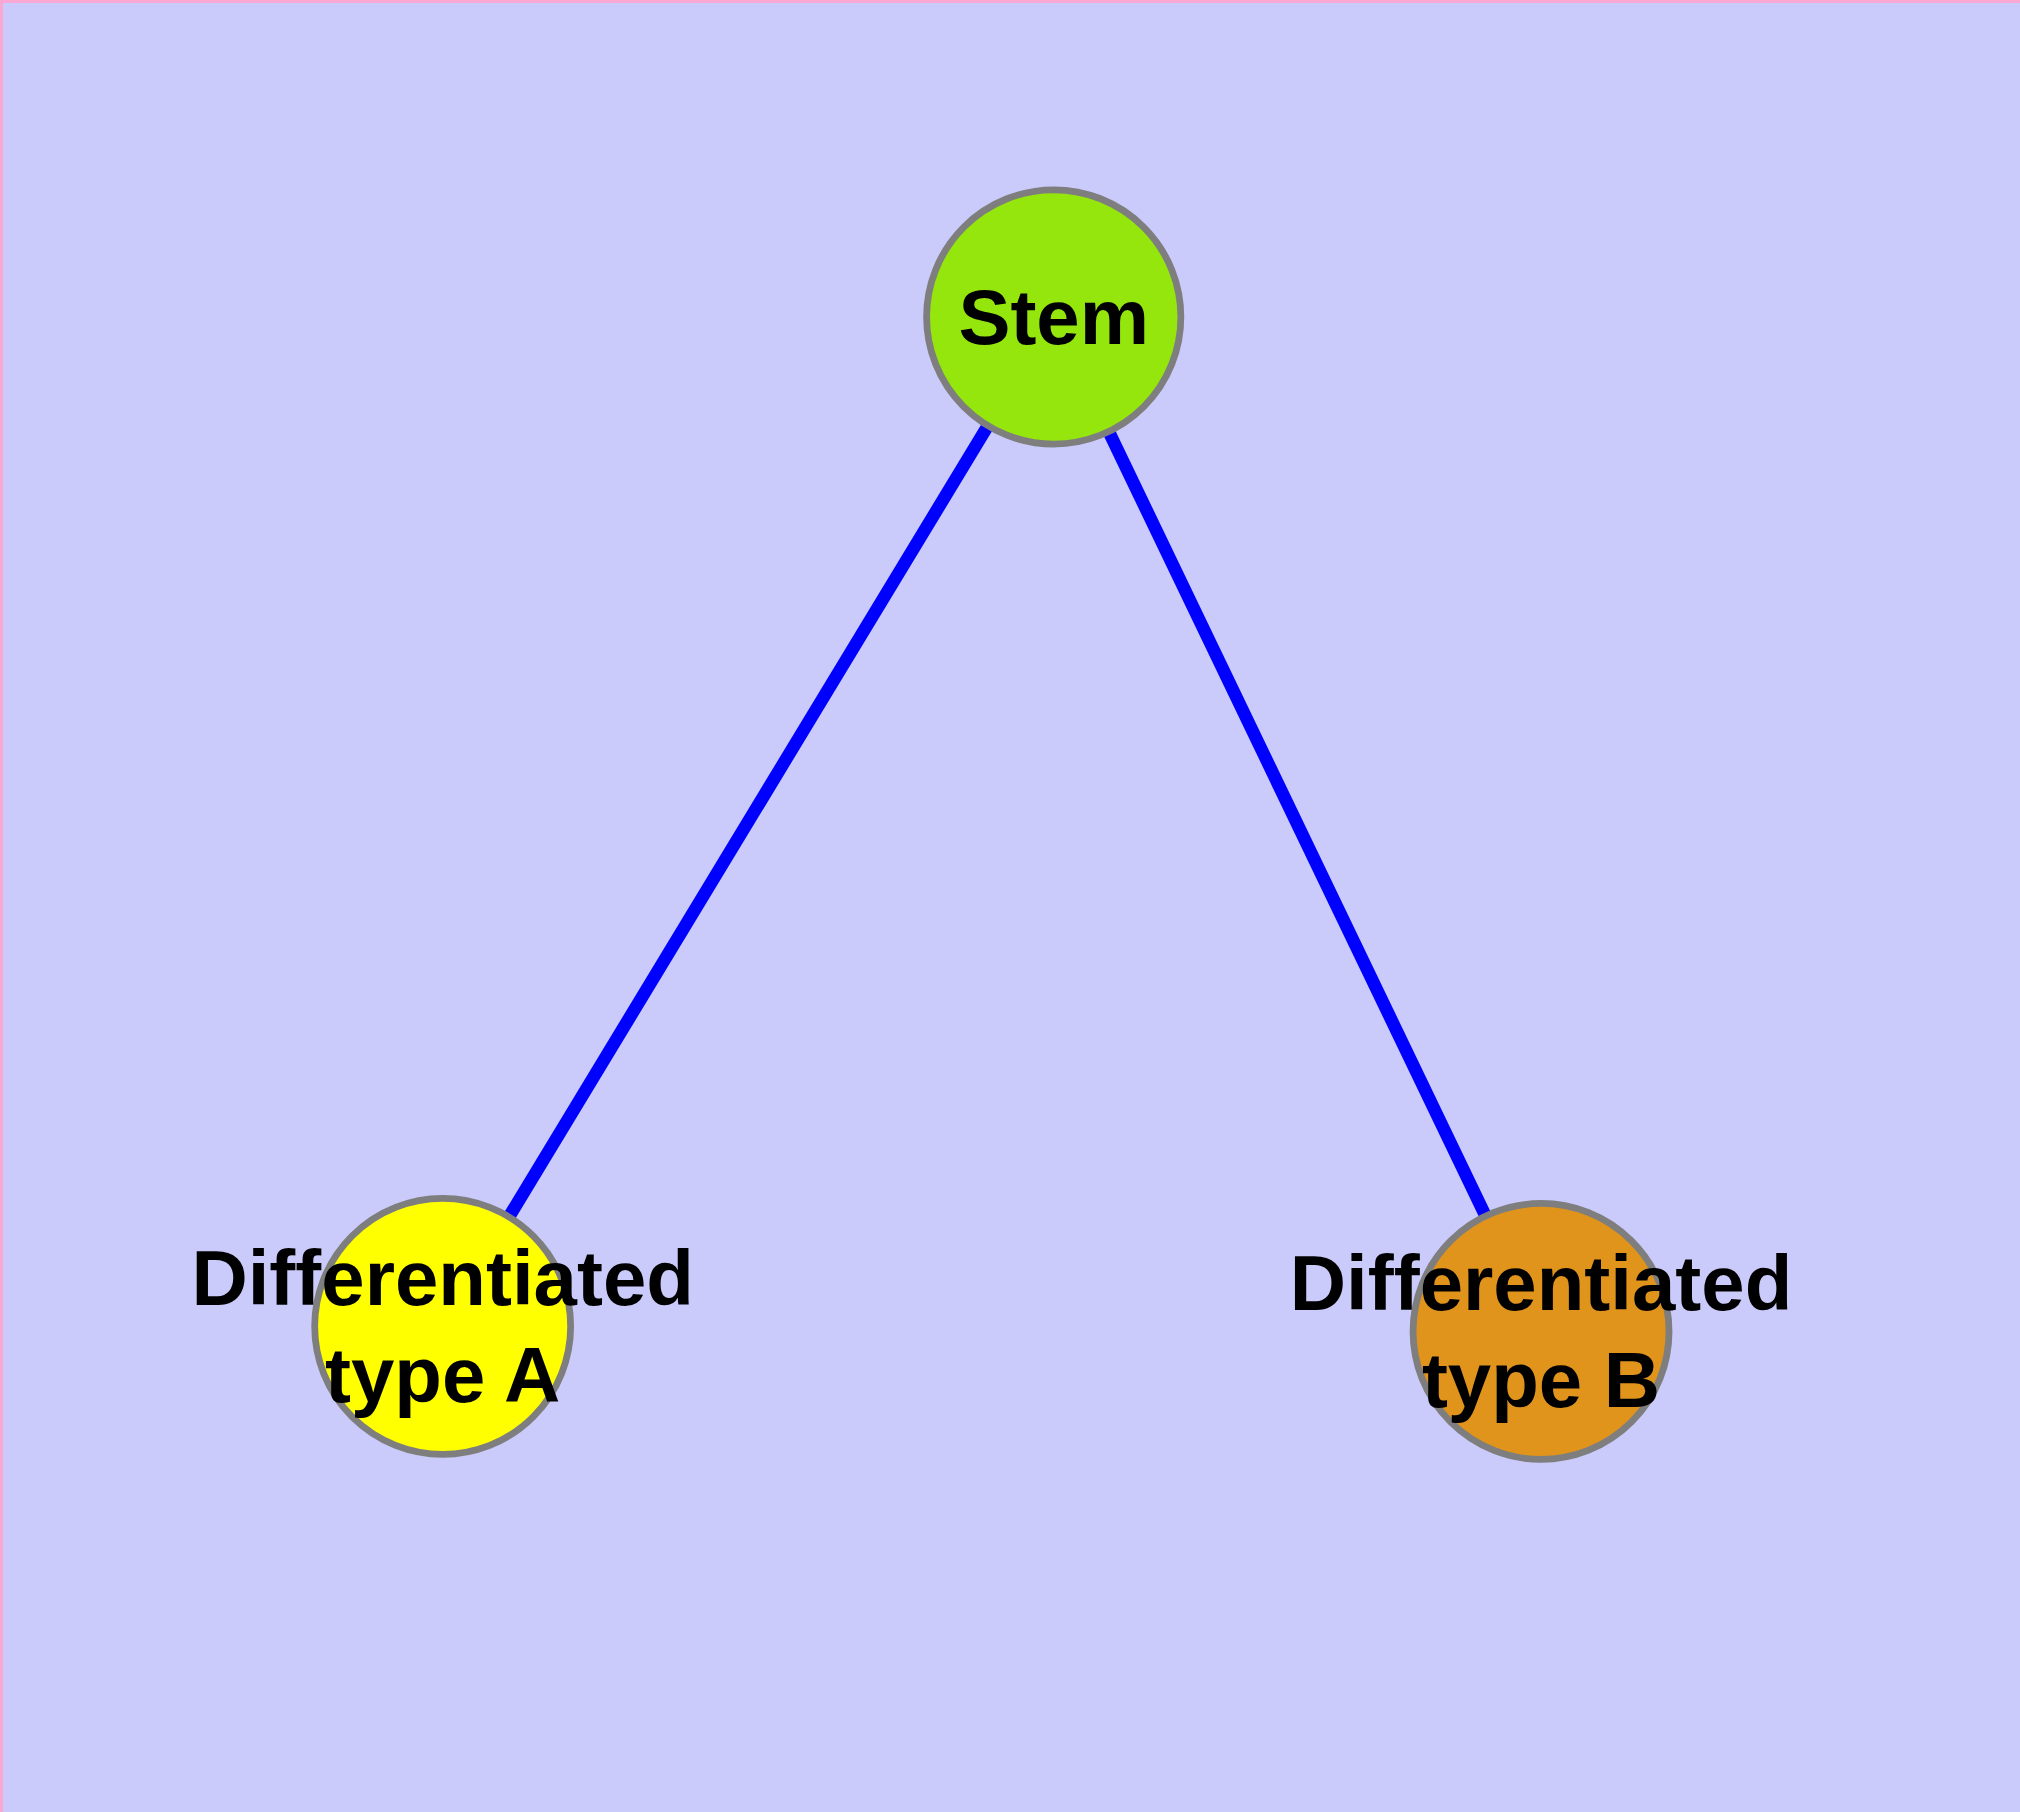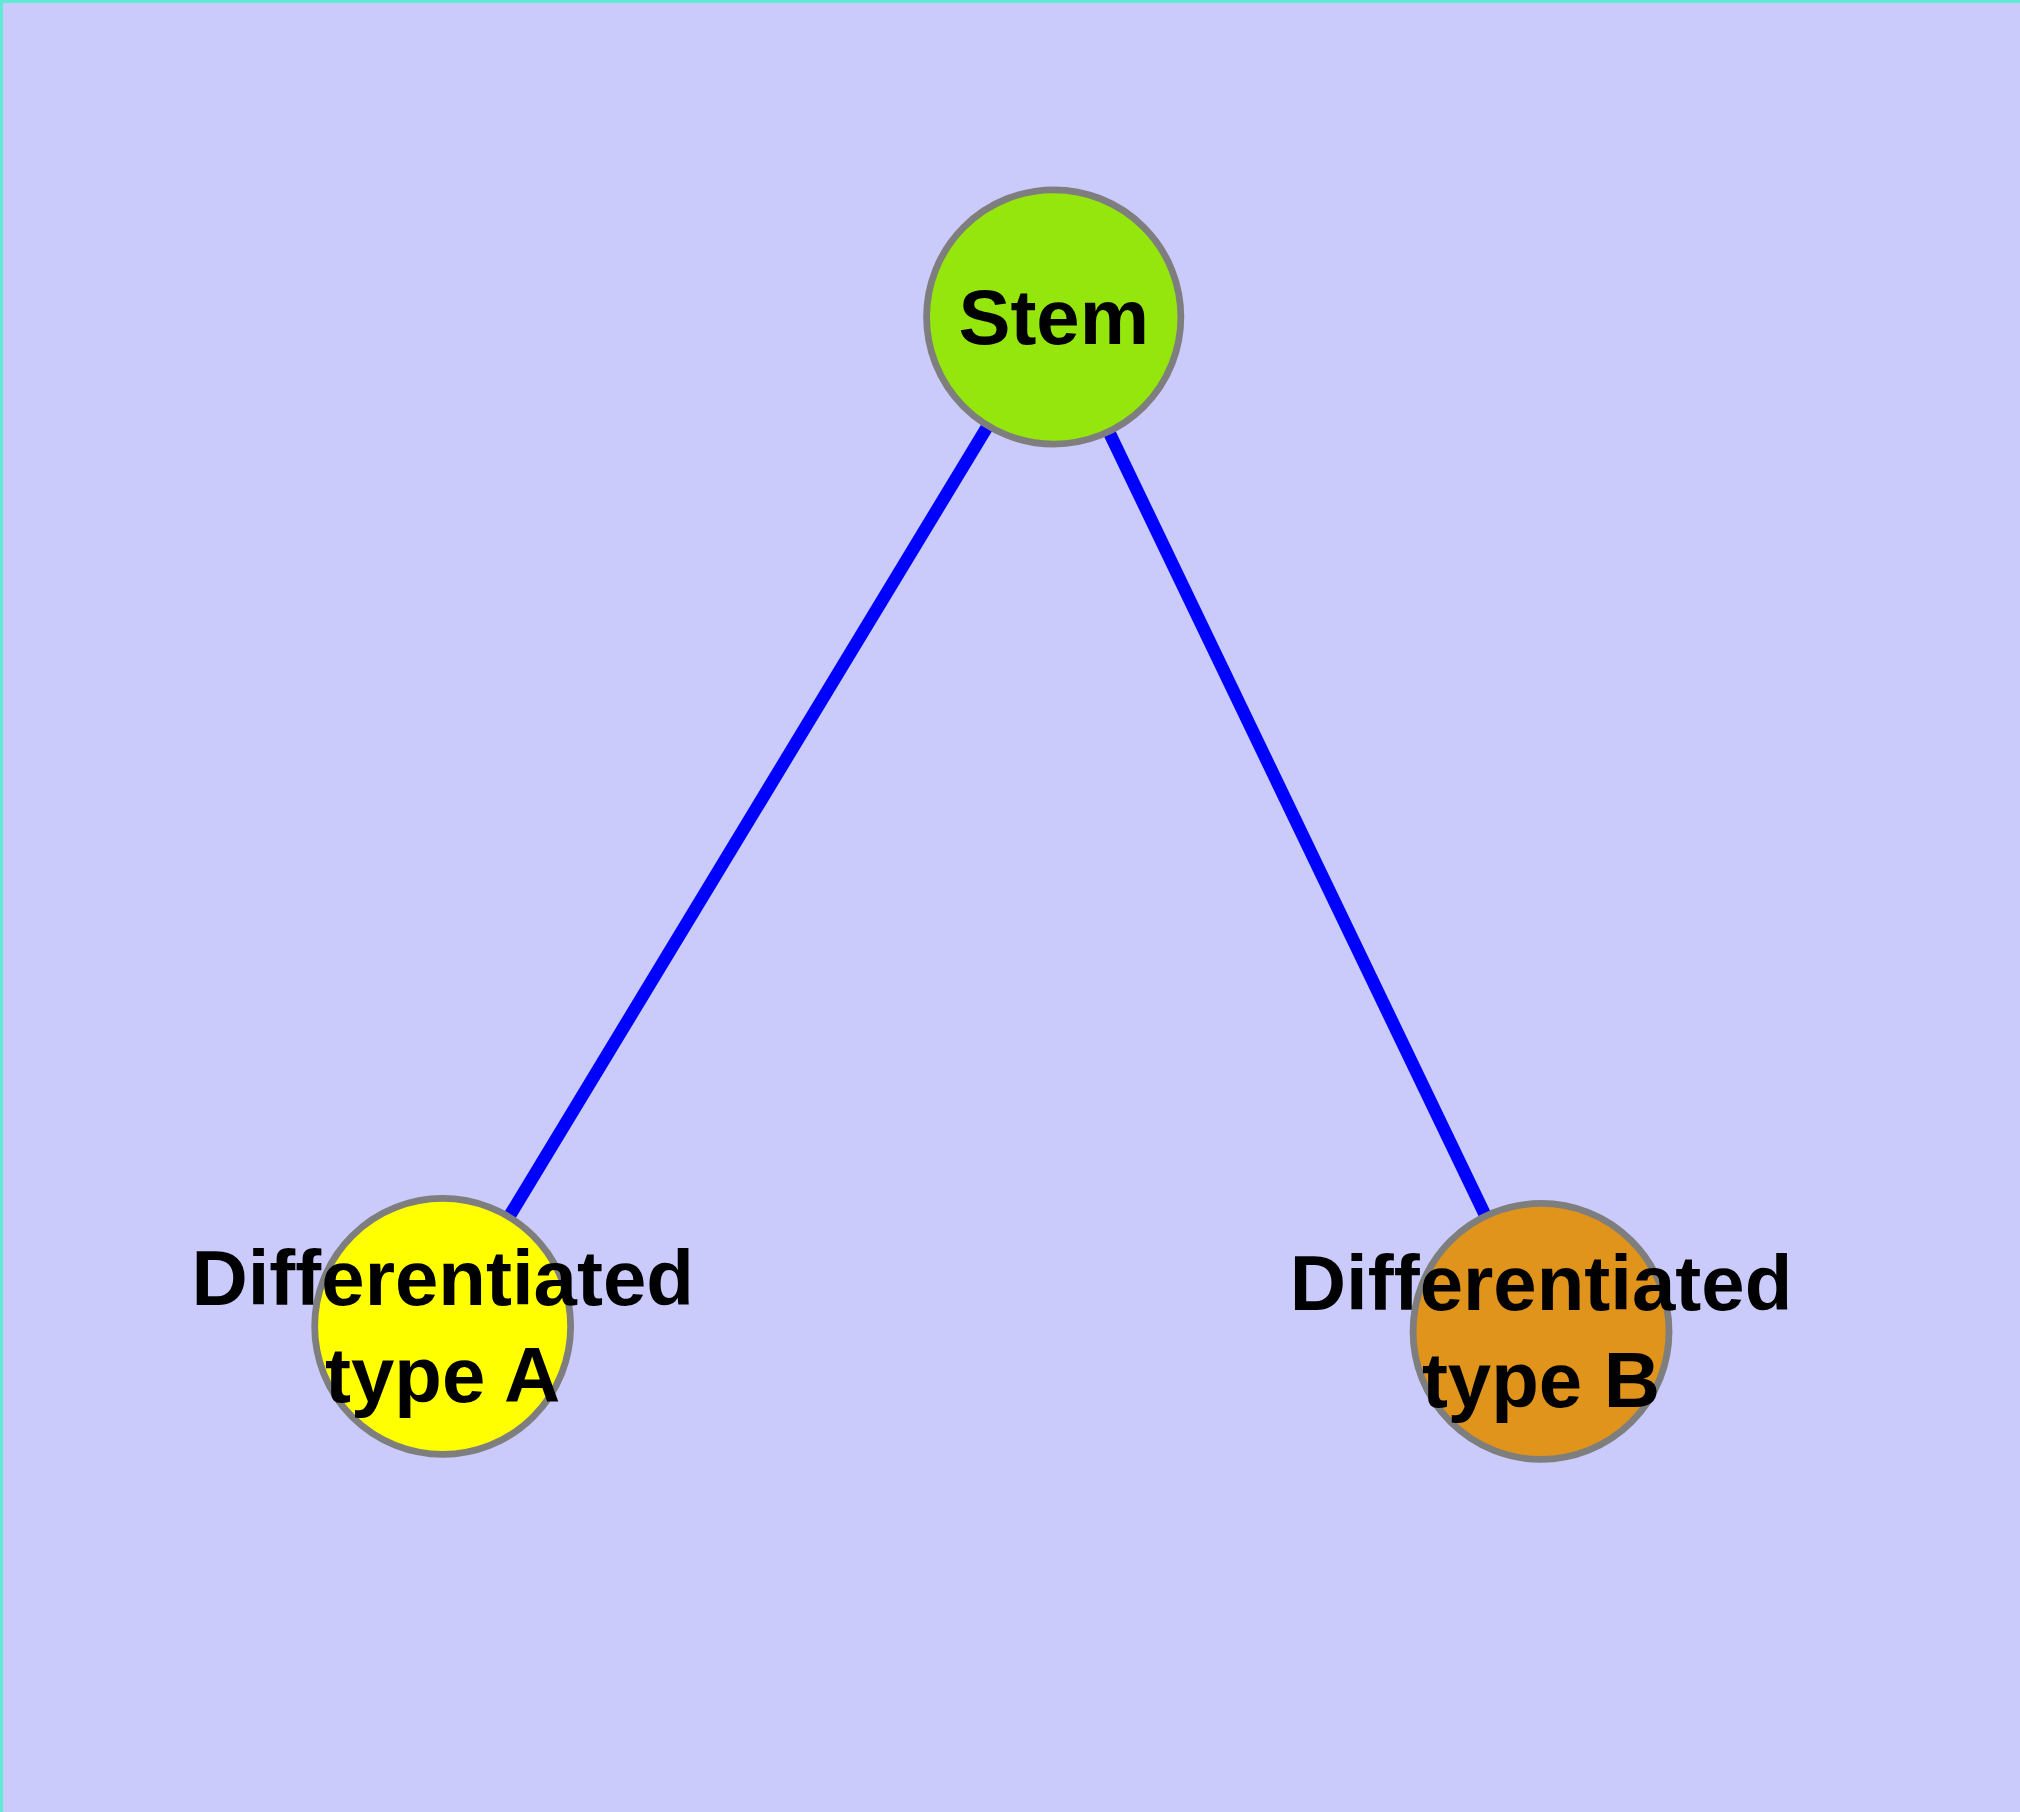--- a/index.html
+++ b/index.html
@@ -4,21 +4,21 @@
 <style>
   html, body {
     margin: 0;
     padding: 0;
     background: #ffffff;
   }
   .page {
     position: relative;
     width: 2021px;
     height: 1812px;
-    background: #5eead4;
+    background: #f9a8d4;
     overflow: hidden;
     font-family: "Liberation Sans", sans-serif;
   }
   .canvas-bg {
     position: absolute;
     left: 3.4px;
     top: 3.4px;
     right: 0;
     bottom: 0;
   }

